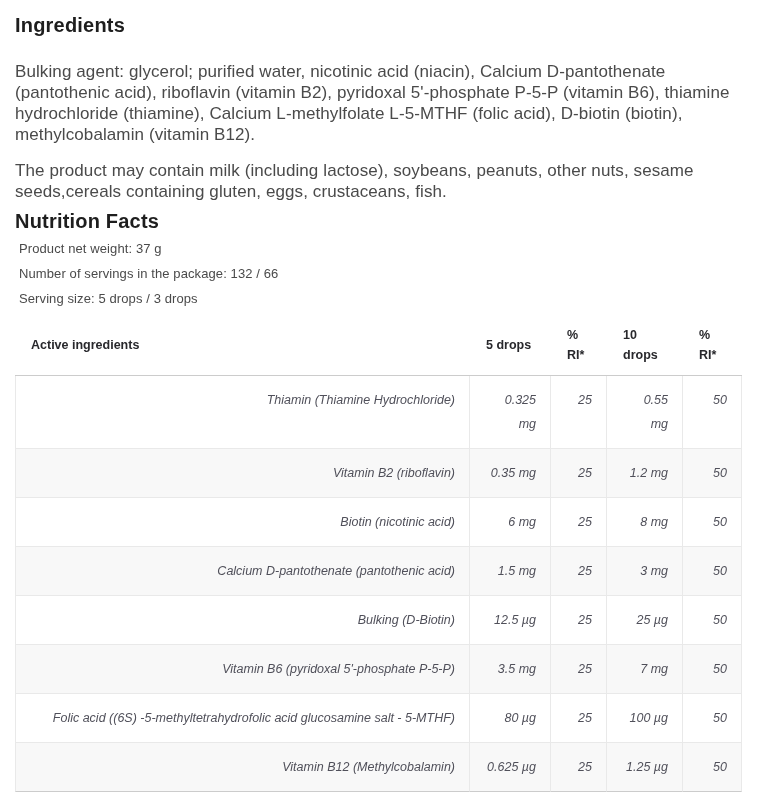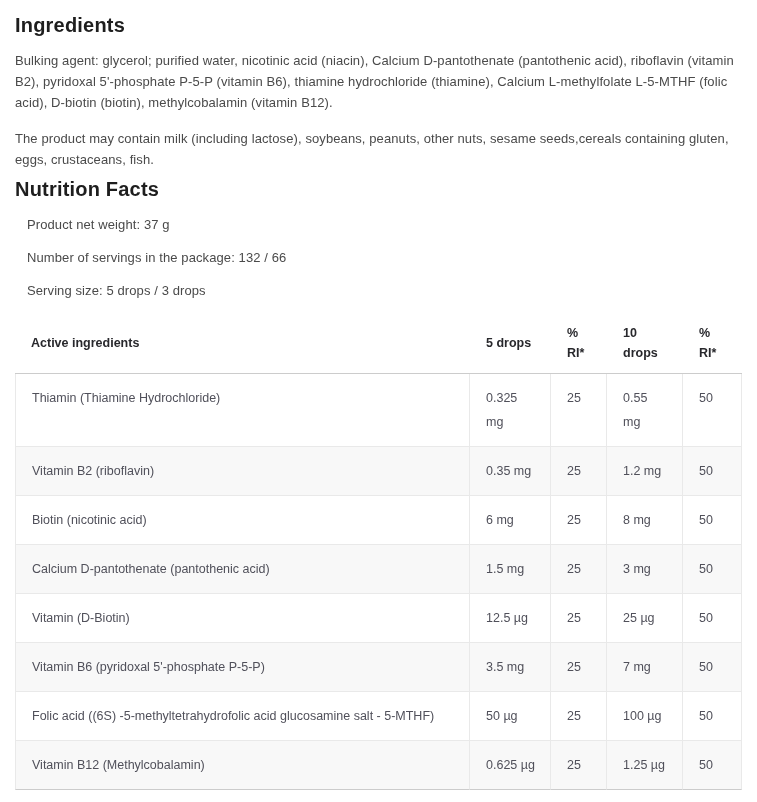--- a/index.html
+++ b/index.html
@@ -17,50 +17,51 @@
     width:757px;height:802px;overflow:hidden;
     background:var(--bg);
     font-family:"Liberation Sans","DejaVu Sans",sans-serif;
     -webkit-font-smoothing:antialiased;
   }
   .page{padding:0 15px;}
   .section-title{
     font-size:20px;line-height:26px;font-weight:700;
     color:var(--heading);letter-spacing:.2px;margin:0;
   }
-  .title-ingredients{margin:12px 0 12px;}
+  .title-ingredients{margin:12px 0 23px;}
   .title-nutrition{margin:0 0 3px;}
   .para{
-    font-size:13px;line-height:21px;color:var(--body-text);
+    font-size:17px;line-height:21px;color:var(--body-text);
     letter-spacing:.1px;margin:0 0 15px;
   }
   .para-allergens{margin-bottom:6px;}
   .info-block{margin:0 0 6px;}
   .info-line{
     font-size:13px;line-height:21px;color:var(--body-text);
-    letter-spacing:.1px;margin:12px;
+    letter-spacing:.1px;margin:4px;
   }
   table.nutrition{
     border-collapse:separate;border-spacing:0;
     table-layout:fixed;width:727px;
   }
   table.nutrition th{
     font-size:12.5px;line-height:20px;font-weight:700;
     color:#28282c;text-align:left;vertical-align:middle;
     padding:10px 14px 10px 16px;
     border-bottom:1px solid var(--border-strong);
     background:var(--bg);
   }
   table.nutrition td{
     font-size:12.5px;line-height:24px;color:var(--table-text);
-    text-align:left;vertical-align:top;
+    text-align:right;vertical-align:top;
     padding:12px 14px 12px 16px;
     border-right:1px solid var(--border-light);
     border-bottom:1px solid var(--border-light);
     background:var(--bg);
+    font-style:italic;
   }
   table.nutrition td:first-child{border-left:1px solid var(--border-light);}
   table.nutrition tbody tr:nth-child(even) td{background:var(--stripe);}
   table.nutrition tbody tr:last-child td{border-bottom:1px solid var(--border-strong);}
 </style>
 </head>
 <body>
 
 <div class="page">
 
@@ -118,36 +119,36 @@
         <td>50</td>
       </tr>
       <tr>
         <td>Calcium D-pantothenate (pantothenic acid)</td>
         <td>1.5 mg</td>
         <td>25</td>
         <td>3 mg</td>
         <td>50</td>
       </tr>
       <tr>
-        <td>Vitamin (D-Biotin)</td>
+        <td>Bulking (D-Biotin)</td>
         <td>12.5 µg</td>
         <td>25</td>
         <td>25 µg</td>
         <td>50</td>
       </tr>
       <tr>
         <td>Vitamin B6 (pyridoxal 5'-phosphate P-5-P)</td>
         <td>3.5 mg</td>
         <td>25</td>
         <td>7 mg</td>
         <td>50</td>
       </tr>
       <tr>
         <td>Folic acid ((6S) -5-methyltetrahydrofolic acid glucosamine salt - 5-MTHF)</td>
-        <td>50 µg</td>
+        <td>80 µg</td>
         <td>25</td>
         <td>100 µg</td>
         <td>50</td>
       </tr>
       <tr>
         <td>Vitamin B12 (Methylcobalamin)</td>
         <td>0.625 µg</td>
         <td>25</td>
         <td>1.25 µg</td>
         <td>50</td>

